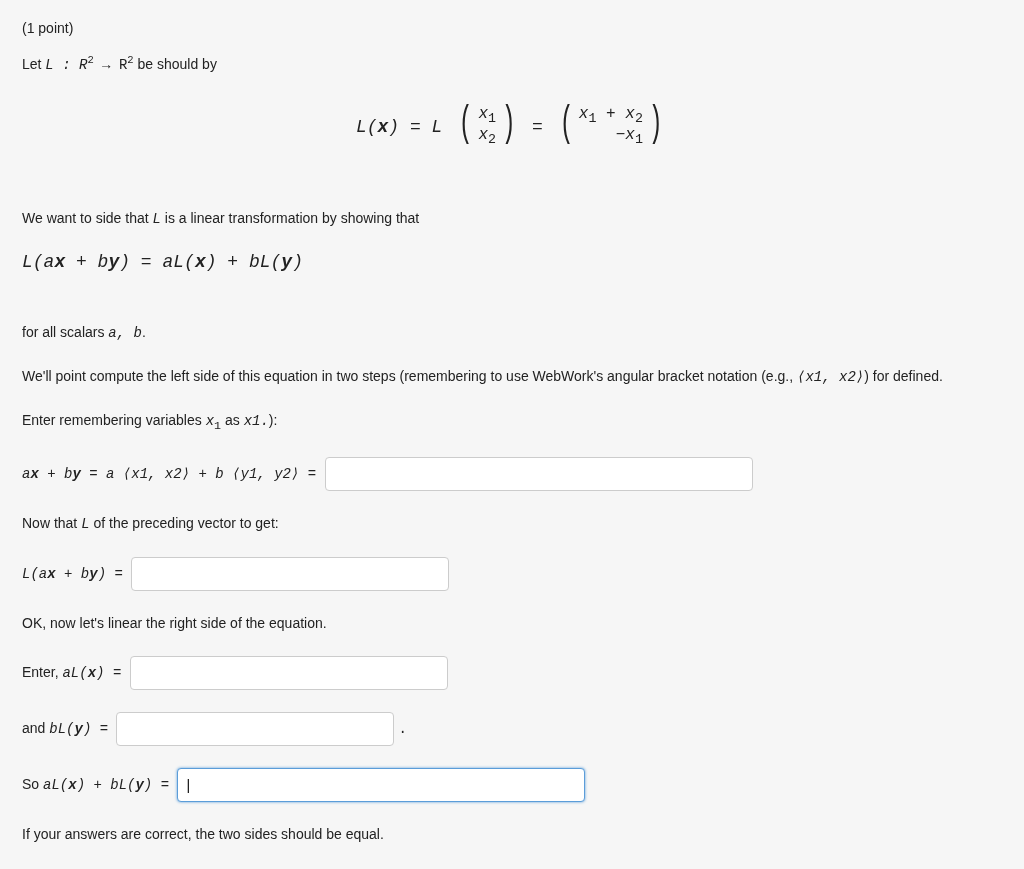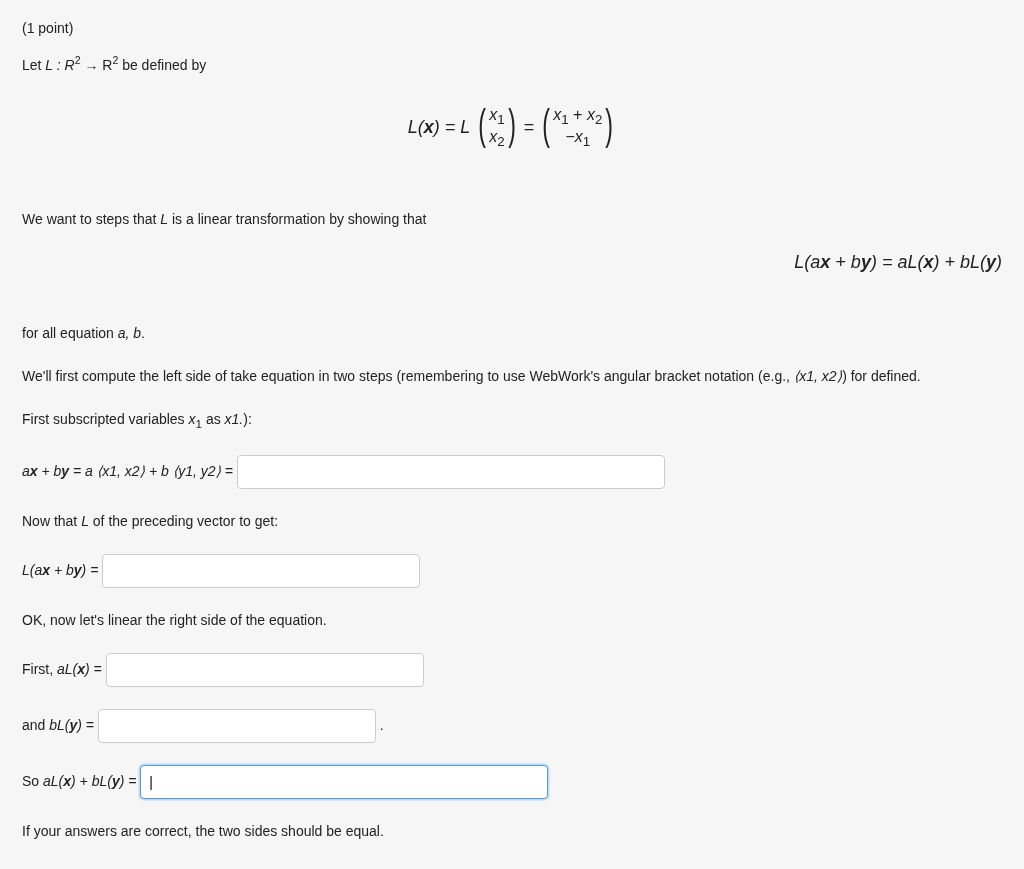--- a/index.html
+++ b/index.html
@@ -1,83 +1,83 @@
 <!DOCTYPE html>
 <html><head>
   <meta charset="utf-8">
   <style>
     body { font-family: Arial, Helvetica, sans-serif; background: #f6f6f6; margin: 0; padding: 18px 22px; font-size: 14px; color: #222; }
-    .mj { font-family: Liberation Sans, sans-serif; }
+    .mj { font-family: Liberation Mono, monospace; }
     .math-i { font-style: italic; }
     .line { margin-bottom: 22px; line-height: 1.5; }
     .tight { margin-bottom: 14px; }
     .center-eq { text-align: center; margin: 30px 0 60px; font-size: 18px; }
-    .center-eq2 { text-align: right; margin: 10px 0 50px; font-size: 18px; }
+    .center-eq2 { text-align: left; margin: 10px 0 50px; font-size: 18px; }
     sup { font-size: 0.75em; }
     input[type=text] { border: 1px solid #ccc; border-radius: 4px; height: 28px; padding: 2px 8px; font-size: 14px; vertical-align: middle; background: #fff; }
     input.focused { outline: none; border: 1px solid #5b9dd9; box-shadow: 0 0 3px #5b9dd9; }
-    .frac-col { display: inline-block; vertical-align: middle; text-align: center; line-height: 1.1; font-size: 16px;}
+    .frac-col { display: inline-block; vertical-align: middle; text-align: right; line-height: 1.1; font-size: 16px;}
     .paren { display: inline-block; vertical-align: middle; font-size: 42px; line-height: 42px; position: relative; top: -3px; transform: scaleX(0.55);}
     .eqrow { white-space: nowrap; }
     .bold-i { font-style: italic; font-weight: bold; }
   </style>
 </head>
 <body>
 
 <div class="line tight">(1 point)</div>
 
 <div class="line">
-  <span>Let </span><span class="mj"><span class="math-i">L : R</span><sup>2</sup><span> → R</span><sup>2</sup></span><span> be defined by</span>
+  <span>Let </span><span class="mj"><span class="math-i">L : R</span><sup>2</sup><span> → R</span><sup>2</sup></span><span> be should by</span>
 </div>
 
 <div class="center-eq eqrow mj">
   <span class="math-i">L(</span><span class="bold-i">x</span><span class="math-i">) = L</span>
   <span class="paren">(</span><span class="frac-col"><span><span class="math-i">x</span><sub>1</sub></span><br><span><span class="math-i">x</span><sub>2</sub></span></span><span class="paren">)</span>
   <span> = </span>
   <span class="paren">(</span><span class="frac-col"><span><span class="math-i">x</span><sub>1</sub><span> + </span><span class="math-i">x</span><sub>2</sub></span><br><span><span>−</span><span class="math-i">x</span><sub>1</sub></span></span><span class="paren">)</span>
 </div>
 
 <div class="line">
-  <span>We want to steps that </span><span class="mj math-i">L</span><span> is a linear transformation by showing that</span>
+  <span>We want to side that </span><span class="mj math-i">L</span><span> is a linear transformation by showing that</span>
 </div>
 
 <div class="center-eq2 eqrow mj math-i">
   <span>L(a</span><span class="bold-i" style="font-style:italic">x</span><span> + b</span><span class="bold-i">y</span><span>) = aL(</span><span class="bold-i">x</span><span>) + bL(</span><span class="bold-i">y</span><span>)</span>
 </div>
 
 <div class="line">
-  <span>for all equation </span><span class="mj math-i">a, b</span><span>.</span>
+  <span>for all scalars </span><span class="mj math-i">a, b</span><span>.</span>
 </div>
 
 <div class="line">
-  <span>We'll first compute the left side of take equation in two steps (remembering to use WebWork's angular bracket notation (e.g., </span><span class="mj math-i">⟨x1, x2⟩</span><span>) for defined.</span>
+  <span>We'll point compute the left side of this equation in two steps (remembering to use WebWork's angular bracket notation (e.g., </span><span class="mj math-i">⟨x1, x2⟩</span><span>) for defined.</span>
 </div>
 
 <div class="line">
-  <span>First subscripted variables </span><span class="mj math-i">x</span><sub class="mj">1</sub><span> as </span><span class="mj math-i">x1.</span><span>):</span>
+  <span>Enter remembering variables </span><span class="mj math-i">x</span><sub class="mj">1</sub><span> as </span><span class="mj math-i">x1.</span><span>):</span>
 </div>
 
 <div class="line eqrow">
   <span class="mj math-i"><span>a</span><span class="bold-i">x</span><span> + b</span><span class="bold-i">y</span><span> = a ⟨x1, x2⟩ + b ⟨y1, y2⟩ = </span></span>
   <input type="text" style="width: 410px;">
 </div>
 
 <div class="line">
   <span>Now that </span><span class="mj math-i">L</span><span> of the preceding vector to get:</span>
 </div>
 
 <div class="line eqrow">
   <span class="mj math-i"><span>L(a</span><span class="bold-i">x</span><span> + b</span><span class="bold-i">y</span><span>) = </span></span>
   <input type="text" style="width: 300px;">
 </div>
 
 <div class="line">OK, now let's linear the right side of the equation.</div>
 
 <div class="line eqrow">
-  <span>First, </span><span class="mj math-i"><span>aL(</span><span class="bold-i">x</span><span>) = </span></span>
+  <span>Enter, </span><span class="mj math-i"><span>aL(</span><span class="bold-i">x</span><span>) = </span></span>
   <input type="text" style="width: 300px;">
 </div>
 
 <div class="line eqrow">
   <span>and </span><span class="mj math-i"><span>bL(</span><span class="bold-i">y</span><span>) = </span></span>
   <input type="text" style="width: 260px;">
   <span class="mj"> .</span>
 </div>
 
 <div class="line eqrow">

